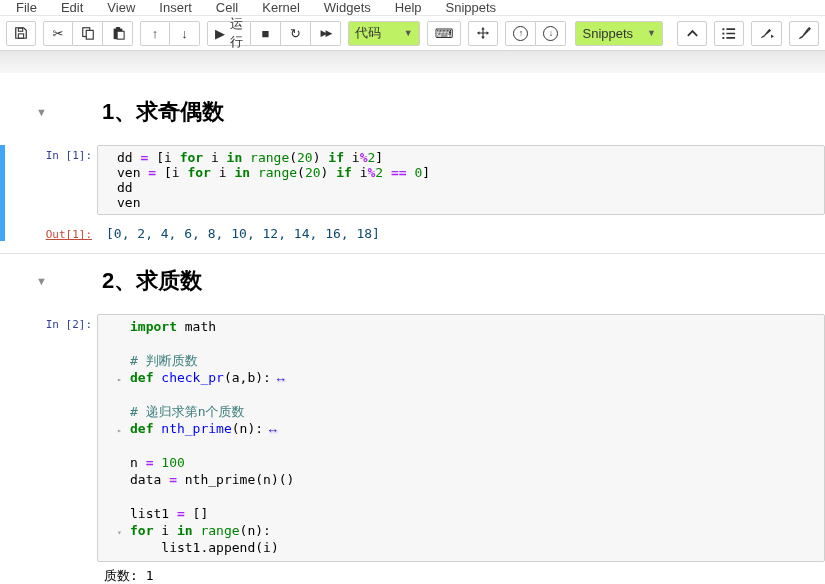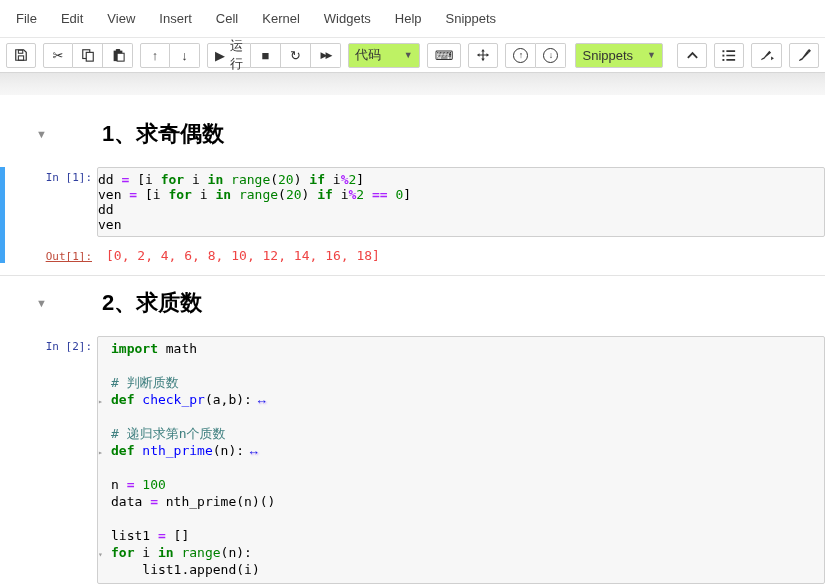--- a/index.html
+++ b/index.html
@@ -1,20 +1,20 @@
 <!DOCTYPE html>
 <html><head>
 <meta charset="utf-8">
 <style>
   * { margin:0; padding:0; box-sizing:border-box; }
   html,body { width:825px; height:584px; overflow:hidden; background:#fff;
               font-family:"Liberation Sans", sans-serif; position:relative; }
 
   
-  .menubar { height:38px; background:#fff; border-bottom:1px solid #e7e7e7;
+  .menubar { height:16px; background:#fff; border-bottom:1px solid #e7e7e7;
              display:flex; align-items:center; padding-left:4px; }
   .menu-item { font-size:13px; color:#444; padding:0 12px; line-height:27px; cursor:pointer; }
 
   
   .toolbar { height:34px; background:#fff; display:flex; align-items:center;
              padding:0 6px; gap:7px; }
   .btn-group { display:flex; }
   .tb-btn { height:25px; min-width:30px; background:#fff; border:1px solid #cfcfcf;
             display:flex; align-items:center; justify-content:center; padding:0 7px;
             font-size:13px; color:#333; cursor:pointer; }
@@ -48,37 +48,37 @@
   .section-title { margin-left:50px; font-size:22px; font-weight:bold; color:#000; }
 
   .cell { display:flex; flex-direction:column; margin-top:16px; border-left:5px solid transparent; }
   .cell.selected { border-left-color:#42a5f5; }
   .cell-row { display:flex; }
   .prompt { width:92px; flex-shrink:0; text-align:right; padding-right:5px; padding-top:4px;
             font-family:"DejaVu Sans Mono","Liberation Mono",monospace; font-size:11px; }
   .prompt.in { color:#303f9f; }
   .prompt.out { color:#bf4b3a;text-decoration:underline; }
   .input-area { flex:1; background:#f7f7f7; border:1px solid #cfcfcf; border-radius:2px;
-                padding:4px 0 4px 0; overflow:hidden; }
+                padding:4px 0 4px 19px; overflow:hidden; }
   .code-line { font-family:"DejaVu Sans Mono","Liberation Mono",monospace;
                font-size:13px; line-height:15px; white-space:pre; color:#000; }
   .gut { display:inline-block; width:13px; color:#9e9e9e; font-size:8px; text-align:left; }
 
   .tok-kw   { color:#008000; font-weight:bold; }
   .tok-bi   { color:#008000; }
   .tok-num  { color:#008800; }
   .tok-op   { color:#aa22ff; font-weight:bold; }
   .tok-com  { color:#408080; }
   .tok-def  { color:#0000ff; }
   .tok-plain{ color:#000; }
   .tok-fold { color:#1a16e8; text-shadow:1px 1px 2px #b9f; padding-left:3px;
               font-family:"Liberation Sans",sans-serif; }
 
   .output-row { display:flex; margin-top:9px; }
-  .output-text { padding-left:9px; padding-top:2px; color:#ef4444;
+  .output-text { padding-left:9px; padding-top:2px; color:#0c4a6e;
                  font-family:"DejaVu Sans Mono","Liberation Mono",monospace; font-size:13px; }
 
   .divider { border-top:1px solid #e3e3e3; margin-top:12px; }
 
   .stream { margin:6px 0 0 104px;
             font-family:"DejaVu Sans Mono","Liberation Mono",monospace;
             font-size:13px; line-height:16px; color:#000; }
 
   svg.ico { display:block; }
 </style>

